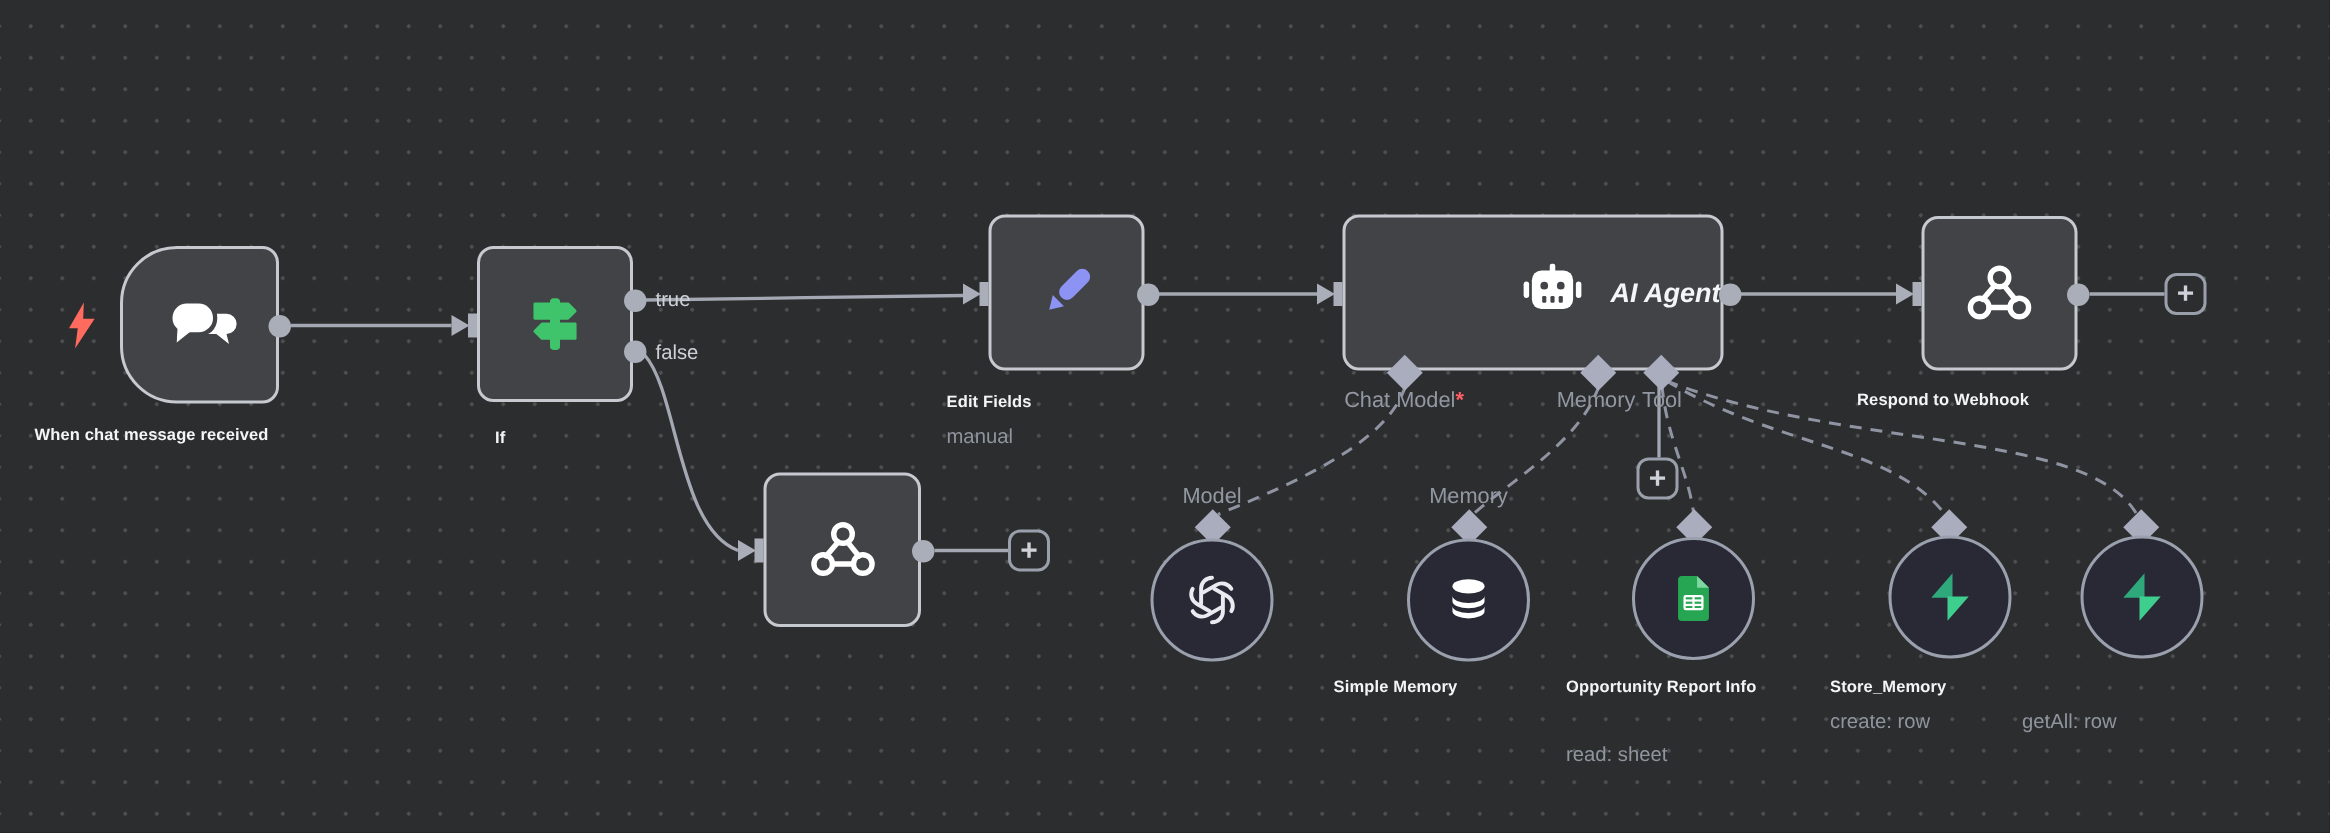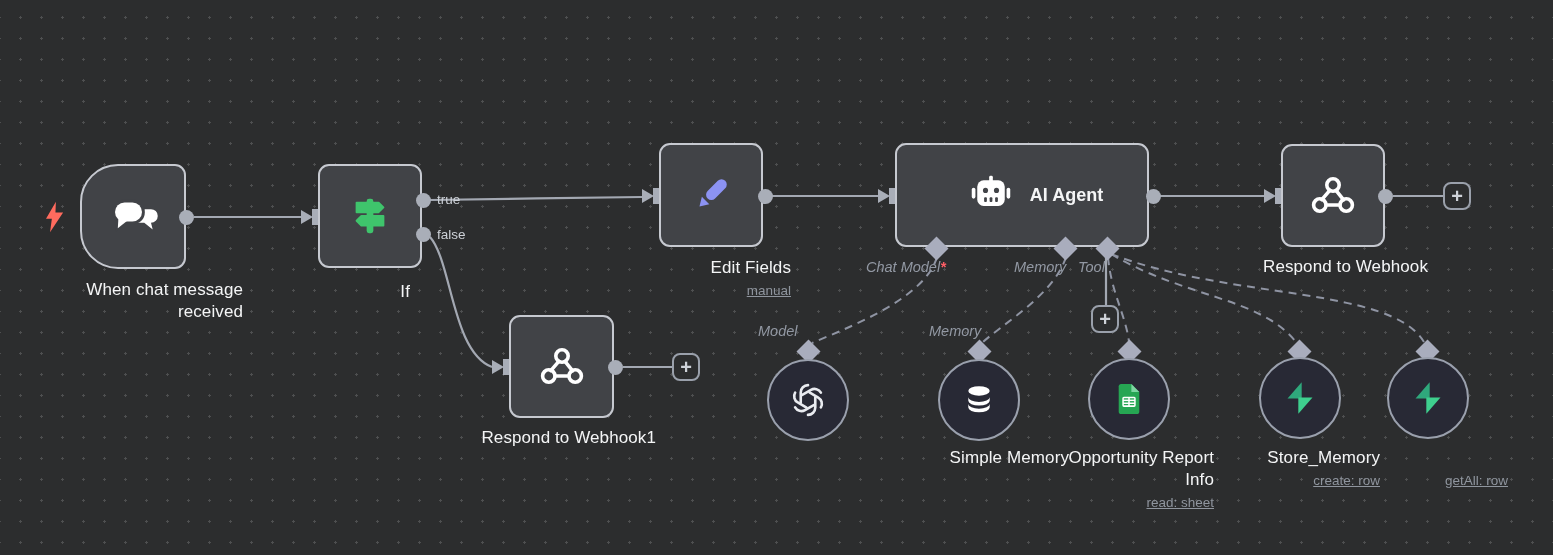--- a/index.html
+++ b/index.html
@@ -13,42 +13,42 @@
   .wires{position:absolute;left:0;top:0;width:1553px;height:555px;}
   .wires path{fill:none;}
   .wire{stroke:#a3a8b2;stroke-width:2.2px;}
   .wire-dashed{stroke:#8f94a3;stroke-width:2px;stroke-dasharray:8 6;}
 
   .node{
     position:absolute;background:#414347;border:2.2px solid #c6c9d0;border-radius:11px;
     display:flex;align-items:center;justify-content:center;box-sizing:border-box;
   }
   .node.trigger{border-radius:38px 11px 11px 38px;}
-  .node.wide{justify-content:center;padding-left:28px;gap:17px;}
+  .node.wide{justify-content:flex-end;padding-left:28px;gap:17px;font-style:italic;}
   .circle-node{
     position:absolute;width:82px;height:82px;border-radius:50%;
     background:#282935;border:2.2px solid #9aa0ad;box-sizing:border-box;
     display:flex;align-items:center;justify-content:center;
   }
   .port{position:absolute;width:15px;height:15px;border-radius:50%;background:#a9aeb8;}
   .tab{position:absolute;width:6px;height:16px;background:#a9aeb8;}
   .arrowhead{position:absolute;width:0;height:0;border-top:7px solid transparent;
     border-bottom:7px solid transparent;border-left:12px solid #a9aeb8;}
   .diamond{position:absolute;width:17px;height:17px;background:#a9adbd;transform:rotate(45deg);}
   .plus{
     position:absolute;width:28px;height:28px;box-sizing:border-box;border:2px solid #9aa0ab;
     border-radius:8px;background:#2c2d2e;color:#ced2d8;font-size:20px;font-weight:bold;
     display:flex;align-items:center;justify-content:center;line-height:1;cursor:pointer;
   }
   .title{
-    position:absolute;color:#f4f5f6;font-size:17px;font-weight:normal;text-align:right;
+    position:absolute;color:#f4f5f6;font-size:11px;font-weight:bold;text-align:left;
     line-height:22px;letter-spacing:.1px;
   }
-  .subtitle{position:absolute;color:#8f959e;font-size:13.5px;text-align:right;text-decoration:underline;}
-  .port-label{position:absolute;color:#9298a3;font-size:14.5px;text-align:left;white-space:nowrap;font-style:italic;}
+  .subtitle{position:absolute;color:#8f959e;font-size:13.5px;text-align:left;}
+  .port-label{position:absolute;color:#9298a3;font-size:14.5px;text-align:center;white-space:nowrap;}
   .branch-label{position:absolute;color:#cdd1d7;font-size:13.5px;}
   .req{color:#ff5e66;font-weight:bold;}
   .agent-title{color:#f4f5f6;font-size:18px;font-weight:bold;}
 </style>
 </head>
 <body>
 
 <div class="canvas">
 
   <svg class="wires">
@@ -171,21 +171,20 @@
         <circle cx="10.8" cy="33" r="6.2"></circle>
         <circle cx="37.2" cy="33" r="6.2"></circle>
         <path d="M20.8,18.4 L12.8,27.6"></path>
         <path d="M17.2,33 L30.8,33"></path>
         <path d="M34.6,27.8 L27.2,18.6"></path>
       </g>
     </svg>
   </div>
   <div class="port" style="left:608px;top:360px"></div>
   <div class="plus" style="left:672px;top:353px">+</div>
-  <div class="title" style="left:466px;top:427px;width:190px">Respond to Webhook1</div>
 
   <div class="port-label" style="left:758px;top:323px;width:100px">Model</div>
   <div class="diamond" style="left:800px;top:343px"></div>
   <div class="circle-node" style="left:767px;top:359px">
     <svg width="42" height="42" viewBox="0 0 48 48">
       <g fill="none" stroke="#e9ebf0" stroke-width="3" stroke-linecap="round">
         <path d="M24 7 A 8.3 8.3 0 0 0 15.7 15.3 L 15.7 26.8"></path>
         <path d="M24 7 A 8.3 8.3 0 0 0 15.7 15.3 L 15.7 26.8" transform="rotate(60 24 24)"></path>
         <path d="M24 7 A 8.3 8.3 0 0 0 15.7 15.3 L 15.7 26.8" transform="rotate(120 24 24)"></path>
         <path d="M24 7 A 8.3 8.3 0 0 0 15.7 15.3 L 15.7 26.8" transform="rotate(180 24 24)"></path>

